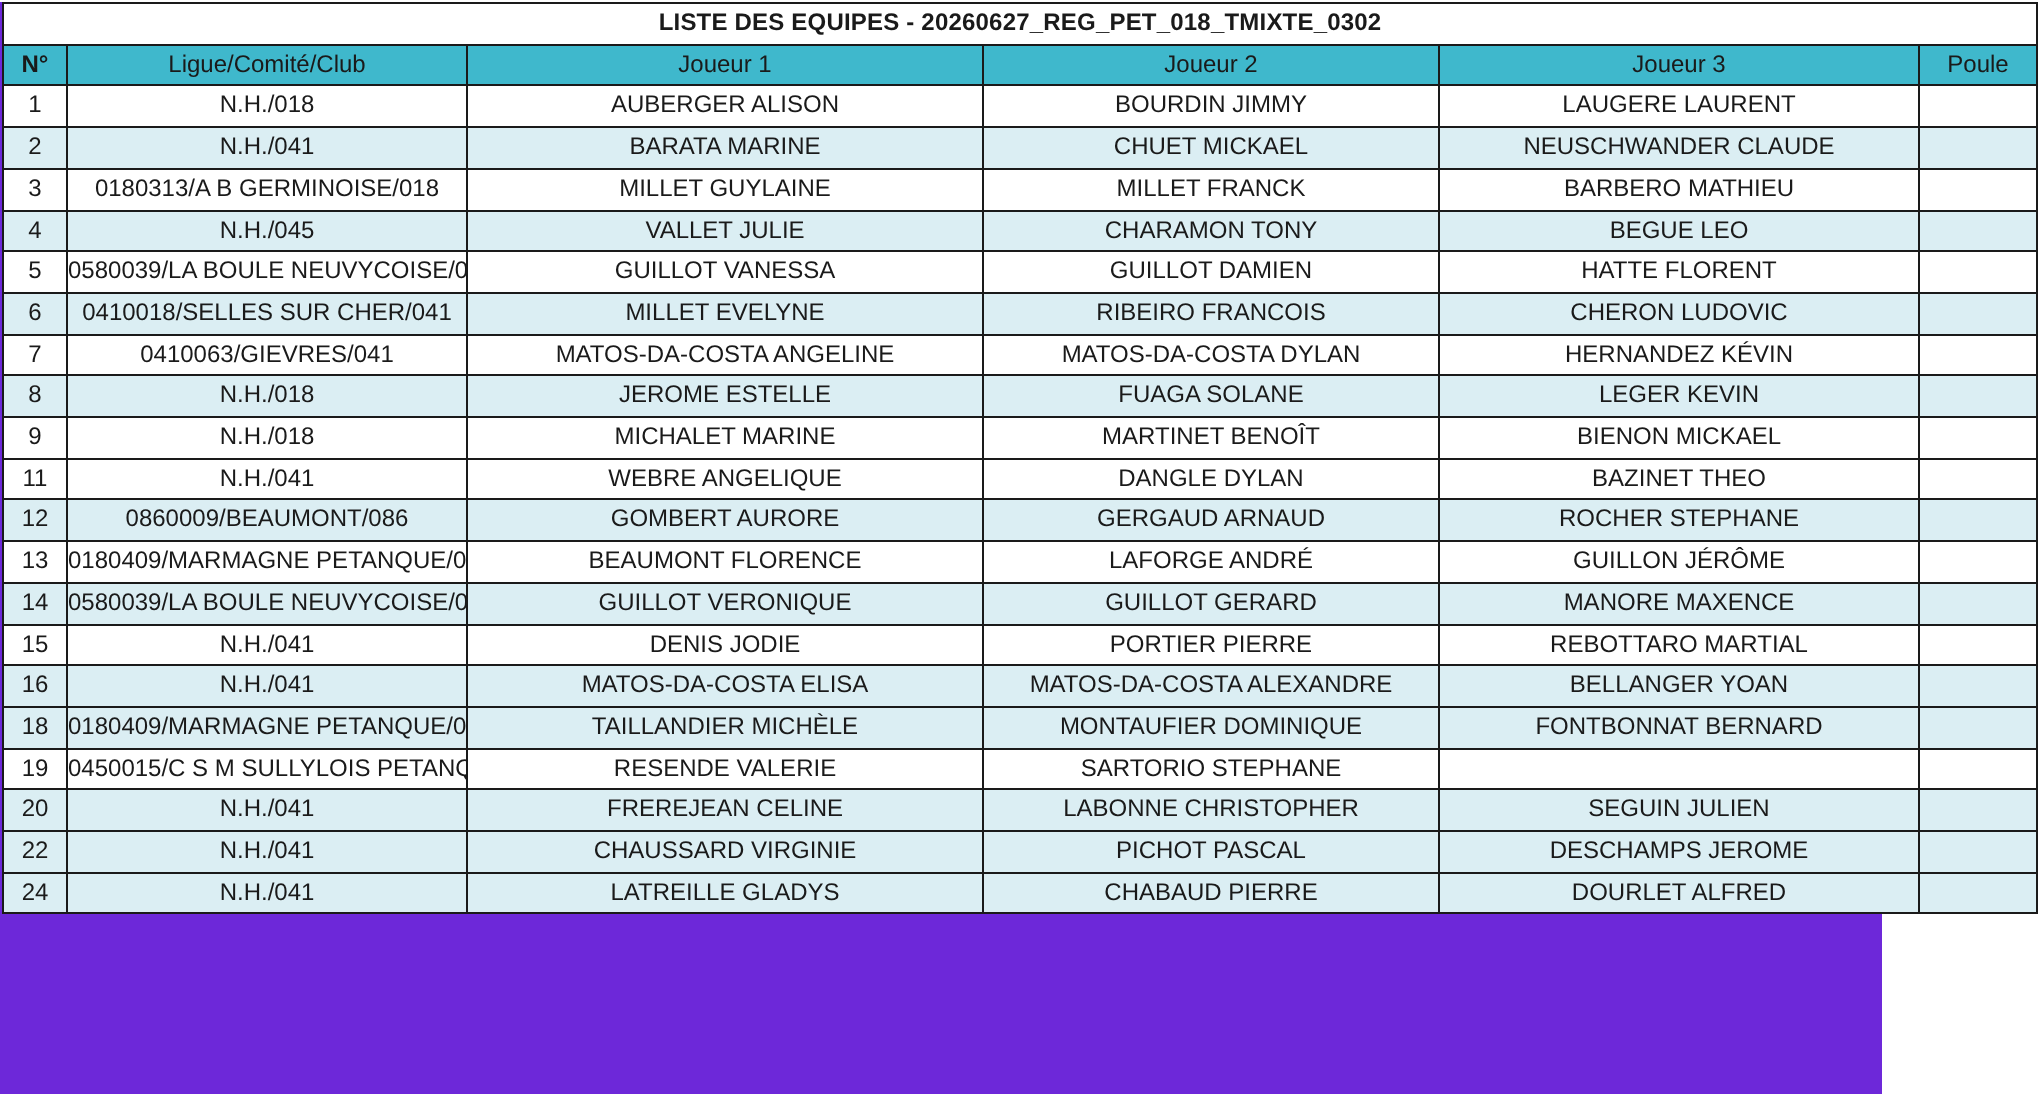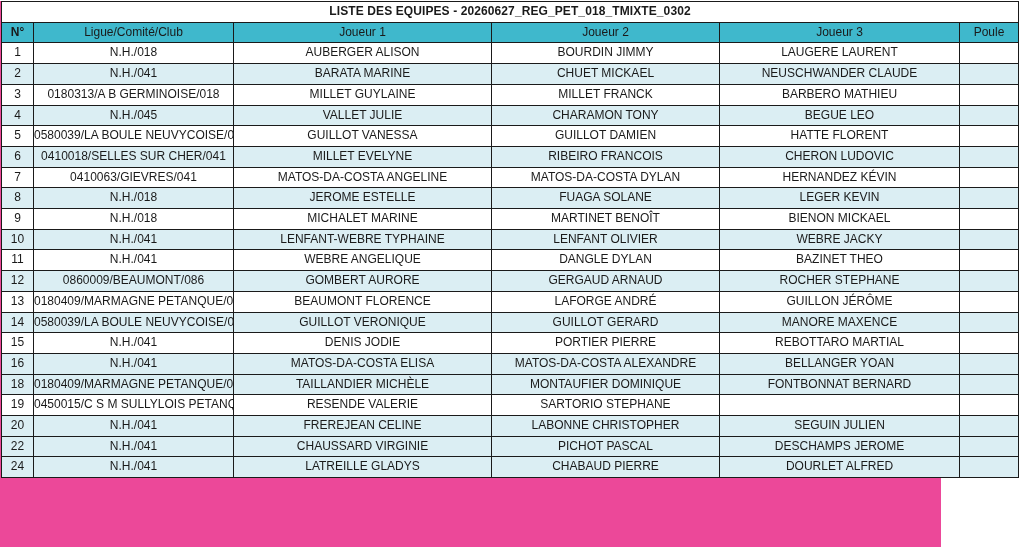--- a/index.html
+++ b/index.html
@@ -10,21 +10,21 @@
   body {
     font-family: "Liberation Sans", sans-serif;
     width: 1019px;
     height: 547px;
     overflow: hidden;
   }
   .sheet {
     width: 941px;
     height: 547px;
     box-sizing: border-box;
-    background: #ec4899;
+    background: #6d28d9;
   }
   table.grid {
     border-collapse: collapse;
     table-layout: fixed;
     width: 1017px;
     margin: 1px 0 0 1px;
   }
   table.grid td, table.grid th {
     border: 1px solid #1a1a1a;
     font-size: 12px;
@@ -170,28 +170,20 @@
           <td class="poule"></td>
         </tr>
         <tr class="plain">
           <td class="num">9</td>
           <td class="club">N.H./018</td>
           <td class="player">MICHALET MARINE</td>
           <td class="player">MARTINET BENOÎT</td>
           <td class="player">BIENON MICKAEL</td>
           <td class="poule"></td>
         </tr>
-        <tr class="alt">
-          <td class="num">10</td>
-          <td class="club">N.H./041</td>
-          <td class="player">LENFANT-WEBRE TYPHAINE</td>
-          <td class="player">LENFANT OLIVIER</td>
-          <td class="player">WEBRE JACKY</td>
-          <td class="poule"></td>
-        </tr>
         <tr class="plain">
           <td class="num">11</td>
           <td class="club">N.H./041</td>
           <td class="player">WEBRE ANGELIQUE</td>
           <td class="player">DANGLE DYLAN</td>
           <td class="player">BAZINET THEO</td>
           <td class="poule"></td>
         </tr>
         <tr class="alt">
           <td class="num">12</td>

